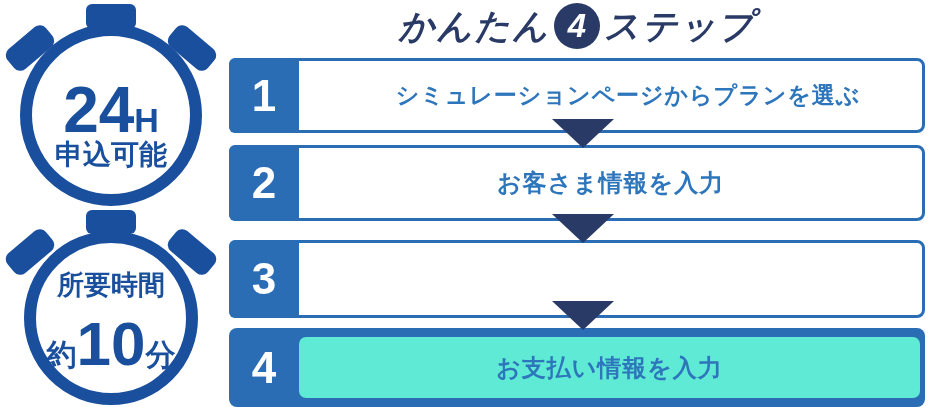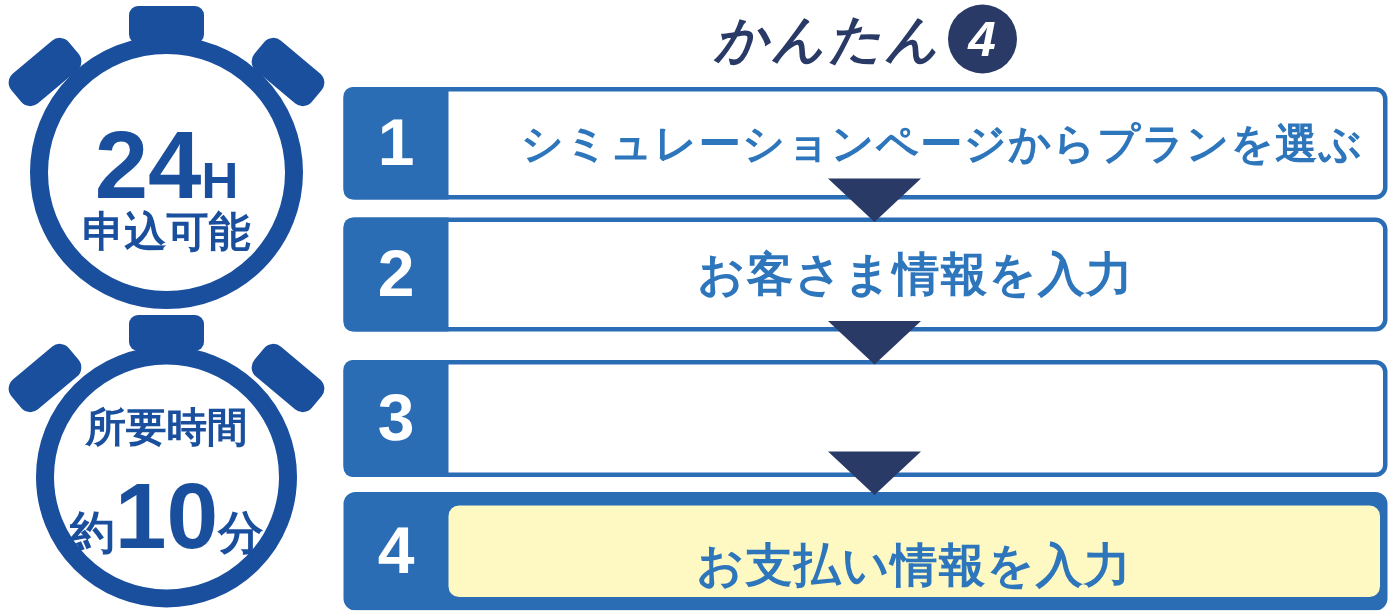--- a/index.html
+++ b/index.html
@@ -31,35 +31,35 @@
   
   .step{position:absolute;left:229px;width:696px;box-sizing:border-box;display:flex;align-items:stretch;}
   .step.outline{background:#fff;border:3px solid var(--step-blue);border-radius:8px;}
   .step-num{
     flex:0 0 70px;margin:-3px 0 -3px -3px;background:var(--step-blue);
     border-radius:6px 0 0 6px;color:#fff;font-size:44px;font-weight:bold;
     display:flex;align-items:center;justify-content:center;
   }
   .step-label{
     flex:1;display:flex;align-items:center;justify-content:center;
-    color:var(--label-blue);font-weight:bold;font-size:31px;letter-spacing:1px;white-space:nowrap;
+    color:var(--label-blue);font-weight:bold;font-size:24px;letter-spacing:1px;white-space:nowrap;
   }
   #step1{top:58px;height:75px;}
   #step2{top:145px;height:76px;}
   #step3{top:240px;height:78px;}
   #step4{top:328px;height:79px;background:var(--step-blue);border-radius:8px;position:absolute;}
-  #step1 .step-label{font-size:28px;padding-left:35px;}
+  #step1 .step-label{font-size:23px;padding-left:35px;}
   .step4-num{
     position:absolute;left:0;top:0;width:70px;height:100%;
     display:flex;align-items:center;justify-content:center;
     color:#fff;font-size:44px;font-weight:bold;
   }
   .step4-panel{
-    position:absolute;left:70px;right:5px;top:9px;bottom:9px;background:#fef9c3;border-radius:7px;
-    display:flex;align-items:flex-end;justify-content:center;
+    position:absolute;left:70px;right:5px;top:9px;bottom:9px;background:#5eead4;border-radius:7px;
+    display:flex;align-items:center;justify-content:center;
   }
   .step4-panel .step-label{width:100%;}
 
   
   .arrow{
     position:absolute;left:552px;width:0;height:0;z-index:3;
     border-left:31px solid transparent;border-right:31px solid transparent;
     border-top:29px solid var(--navy);
   }
   #arrow1{top:119px;} #arrow2{top:214px;} #arrow3{top:301px;}
@@ -105,20 +105,21 @@
     <circle cx="109" cy="108" r="81" fill="#fff" stroke="#1a4f9e" stroke-width="12"></circle>
     <text x="109" y="84" text-anchor="middle" font-size="27">所要時間</text>
     <text x="109" y="155" text-anchor="middle"><tspan font-size="30">約</tspan><tspan font-size="62">10</tspan><tspan font-size="30">分</tspan></text>
   </svg>
 
   <div class="title-row">
     <span class="title-text">かんたん</span>
     <span class="title-badge">
       <span>4</span>
     </span>
+    <span class="title-text">ステップ</span>
   </div>
 
   <div id="step1" class="step outline">
     <div class="step-num">1</div>
     <div class="step-label">シミュレーションページからプランを選ぶ</div>
   </div>
   <div id="arrow1" class="arrow"></div>
 
   <div id="step2" class="step outline">
     <div class="step-num">2</div>

